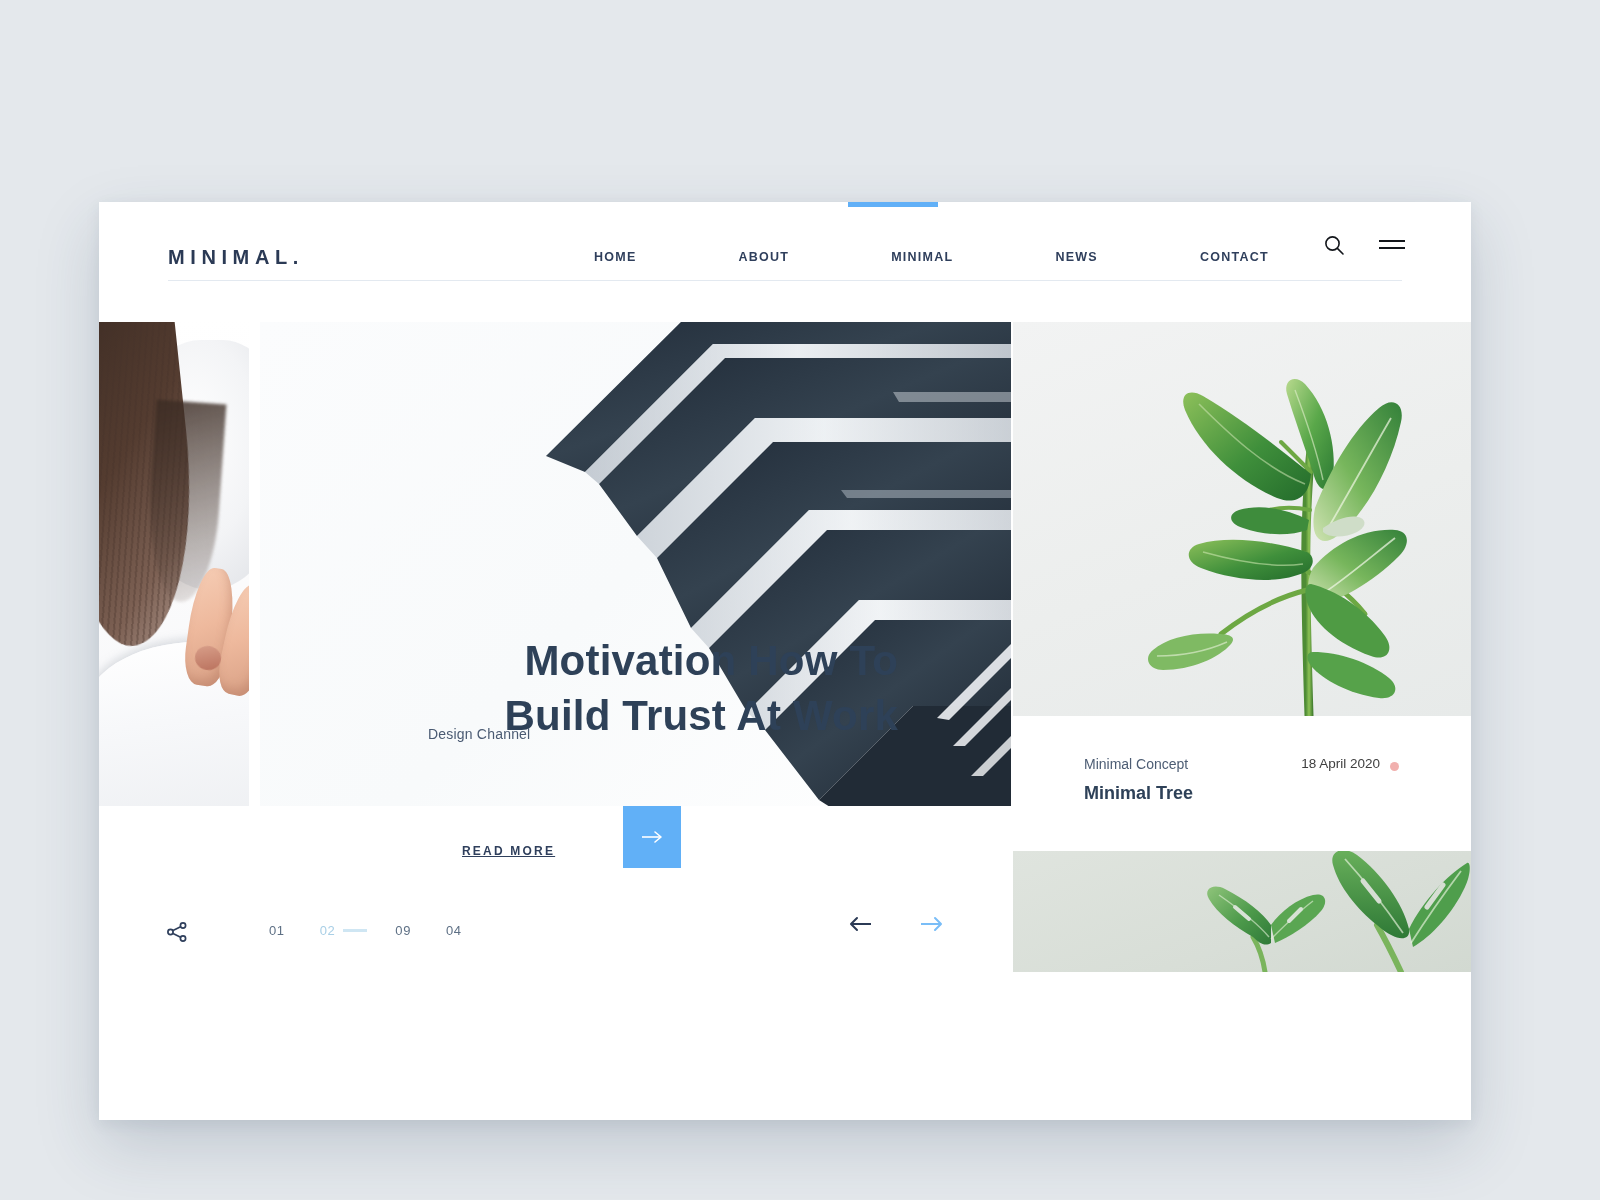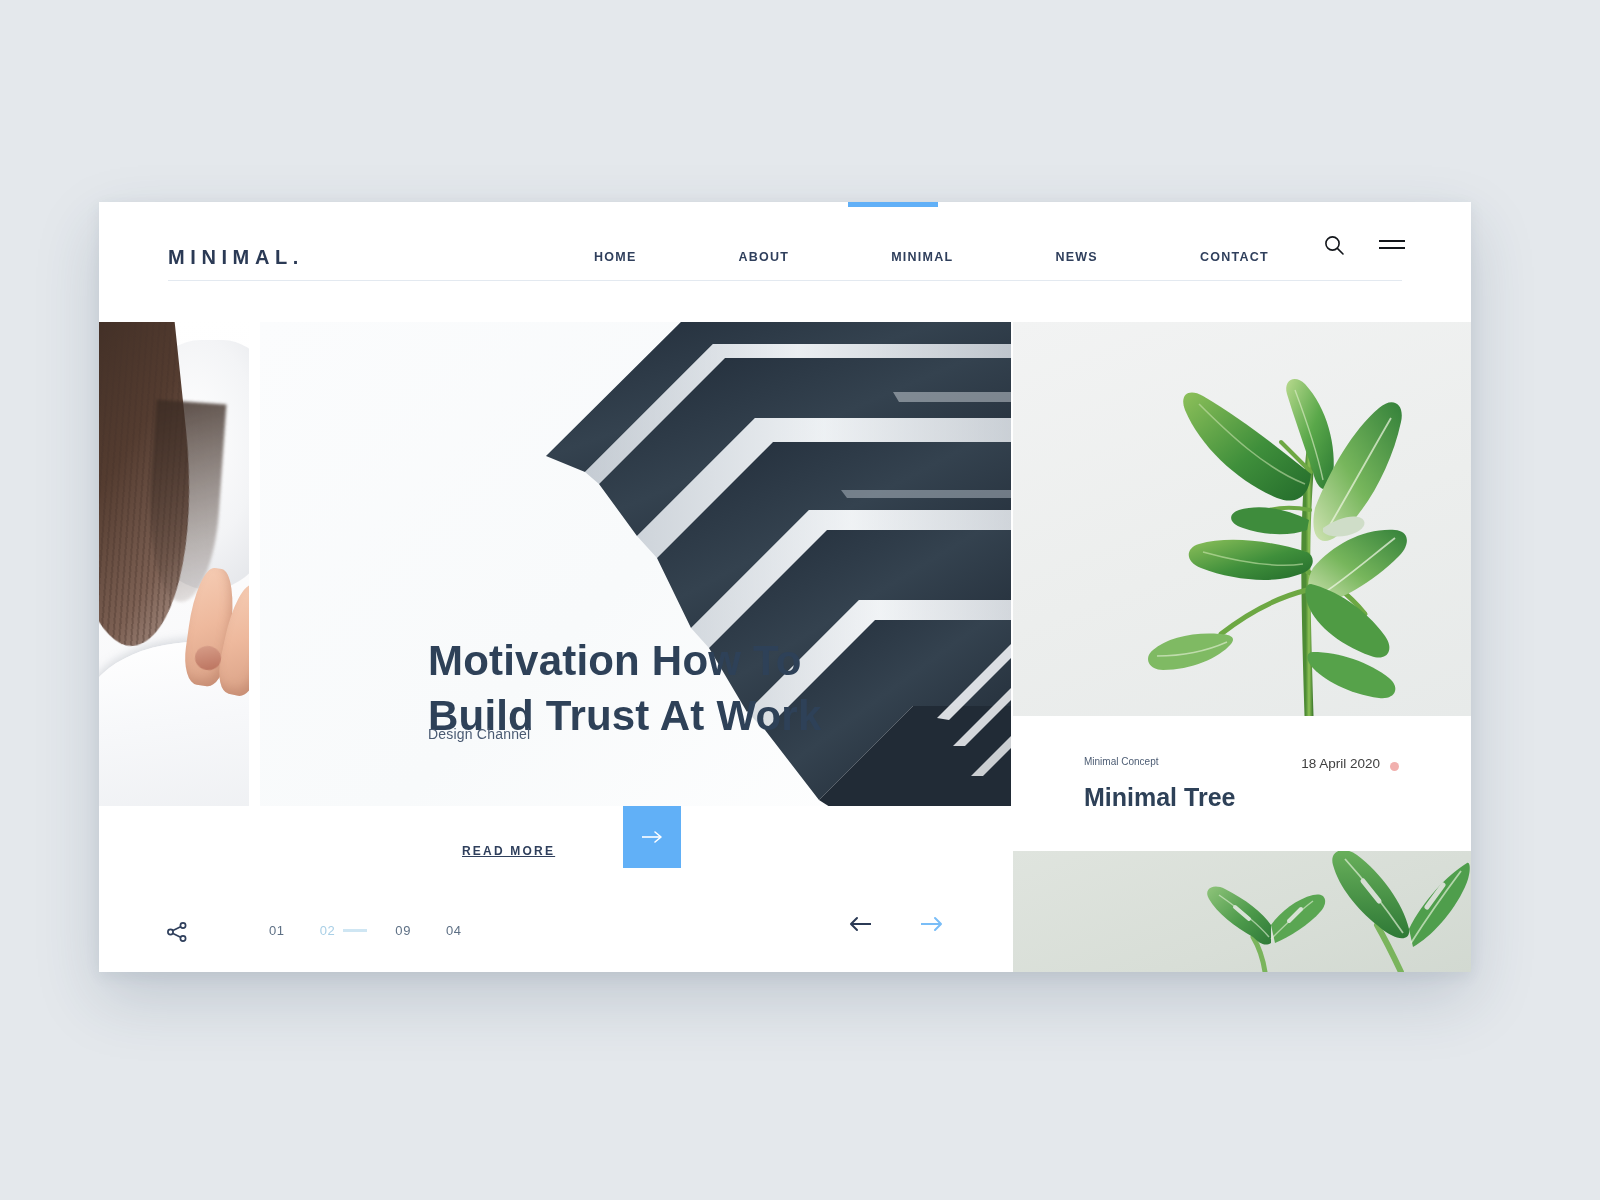--- a/index.html
+++ b/index.html
@@ -8,24 +8,25 @@
     background:#e4e8ec;
     font-family:"Liberation Sans",sans-serif;
     overflow:hidden;
     position:relative;
   }
 
   
   #app-window{
     position:absolute;
     left:99px;top:202px;
-    width:1372px;height:770px;
+    width:1372px;height:918px;
     background:#ffffff;
     box-shadow:0 26px 60px rgba(40,60,90,.18), 0 4px 14px rgba(40,60,90,.08);
     overflow:hidden;
+    text-align:right;
   }
 
   
   #accent-tab{
     position:absolute;
     left:749px;top:0px;
     width:90px;height:5px;
     background:#61b0f7;
     z-index:6;
   }
@@ -205,31 +206,31 @@
   }
   #plant2-card-image{
     position:absolute;left:0px;top:529px;width:458px;height:121px;
     background:linear-gradient(160deg,#dfe4de 0%,#d8ded7 60%,#d2d9d1 100%);
     overflow:hidden;
   }
   #card-meta{
     position:absolute;left:0px;top:394px;width:458px;height:135px;
   }
   #card-category{
-    position:absolute;left:71px;top:40px;font-size:10px;color:#4d5d74;
+    position:absolute;left:71px;top:40px;font-size:14px;color:#4d5d74;
   }
   #card-date{
     position:absolute;right:91px;top:40px;font-size:13.5px;color:#404040;white-space:nowrap;
   }
   #card-dot{
     position:absolute;right:72px;top:46px;width:9px;height:9px;border-radius:50%;
     background:#f1b0ae;
   }
   #card-title{
-    position:absolute;left:71px;top:67px;font-size:25px;font-weight:700;color:#2e4158;
+    position:absolute;left:71px;top:67px;font-size:18px;font-weight:700;color:#2e4158;
   }
 </style>
 </head>
 <body>
 
 <div id="app-window">
 
   <div id="accent-tab"></div>
 
   <header id="site-header">

